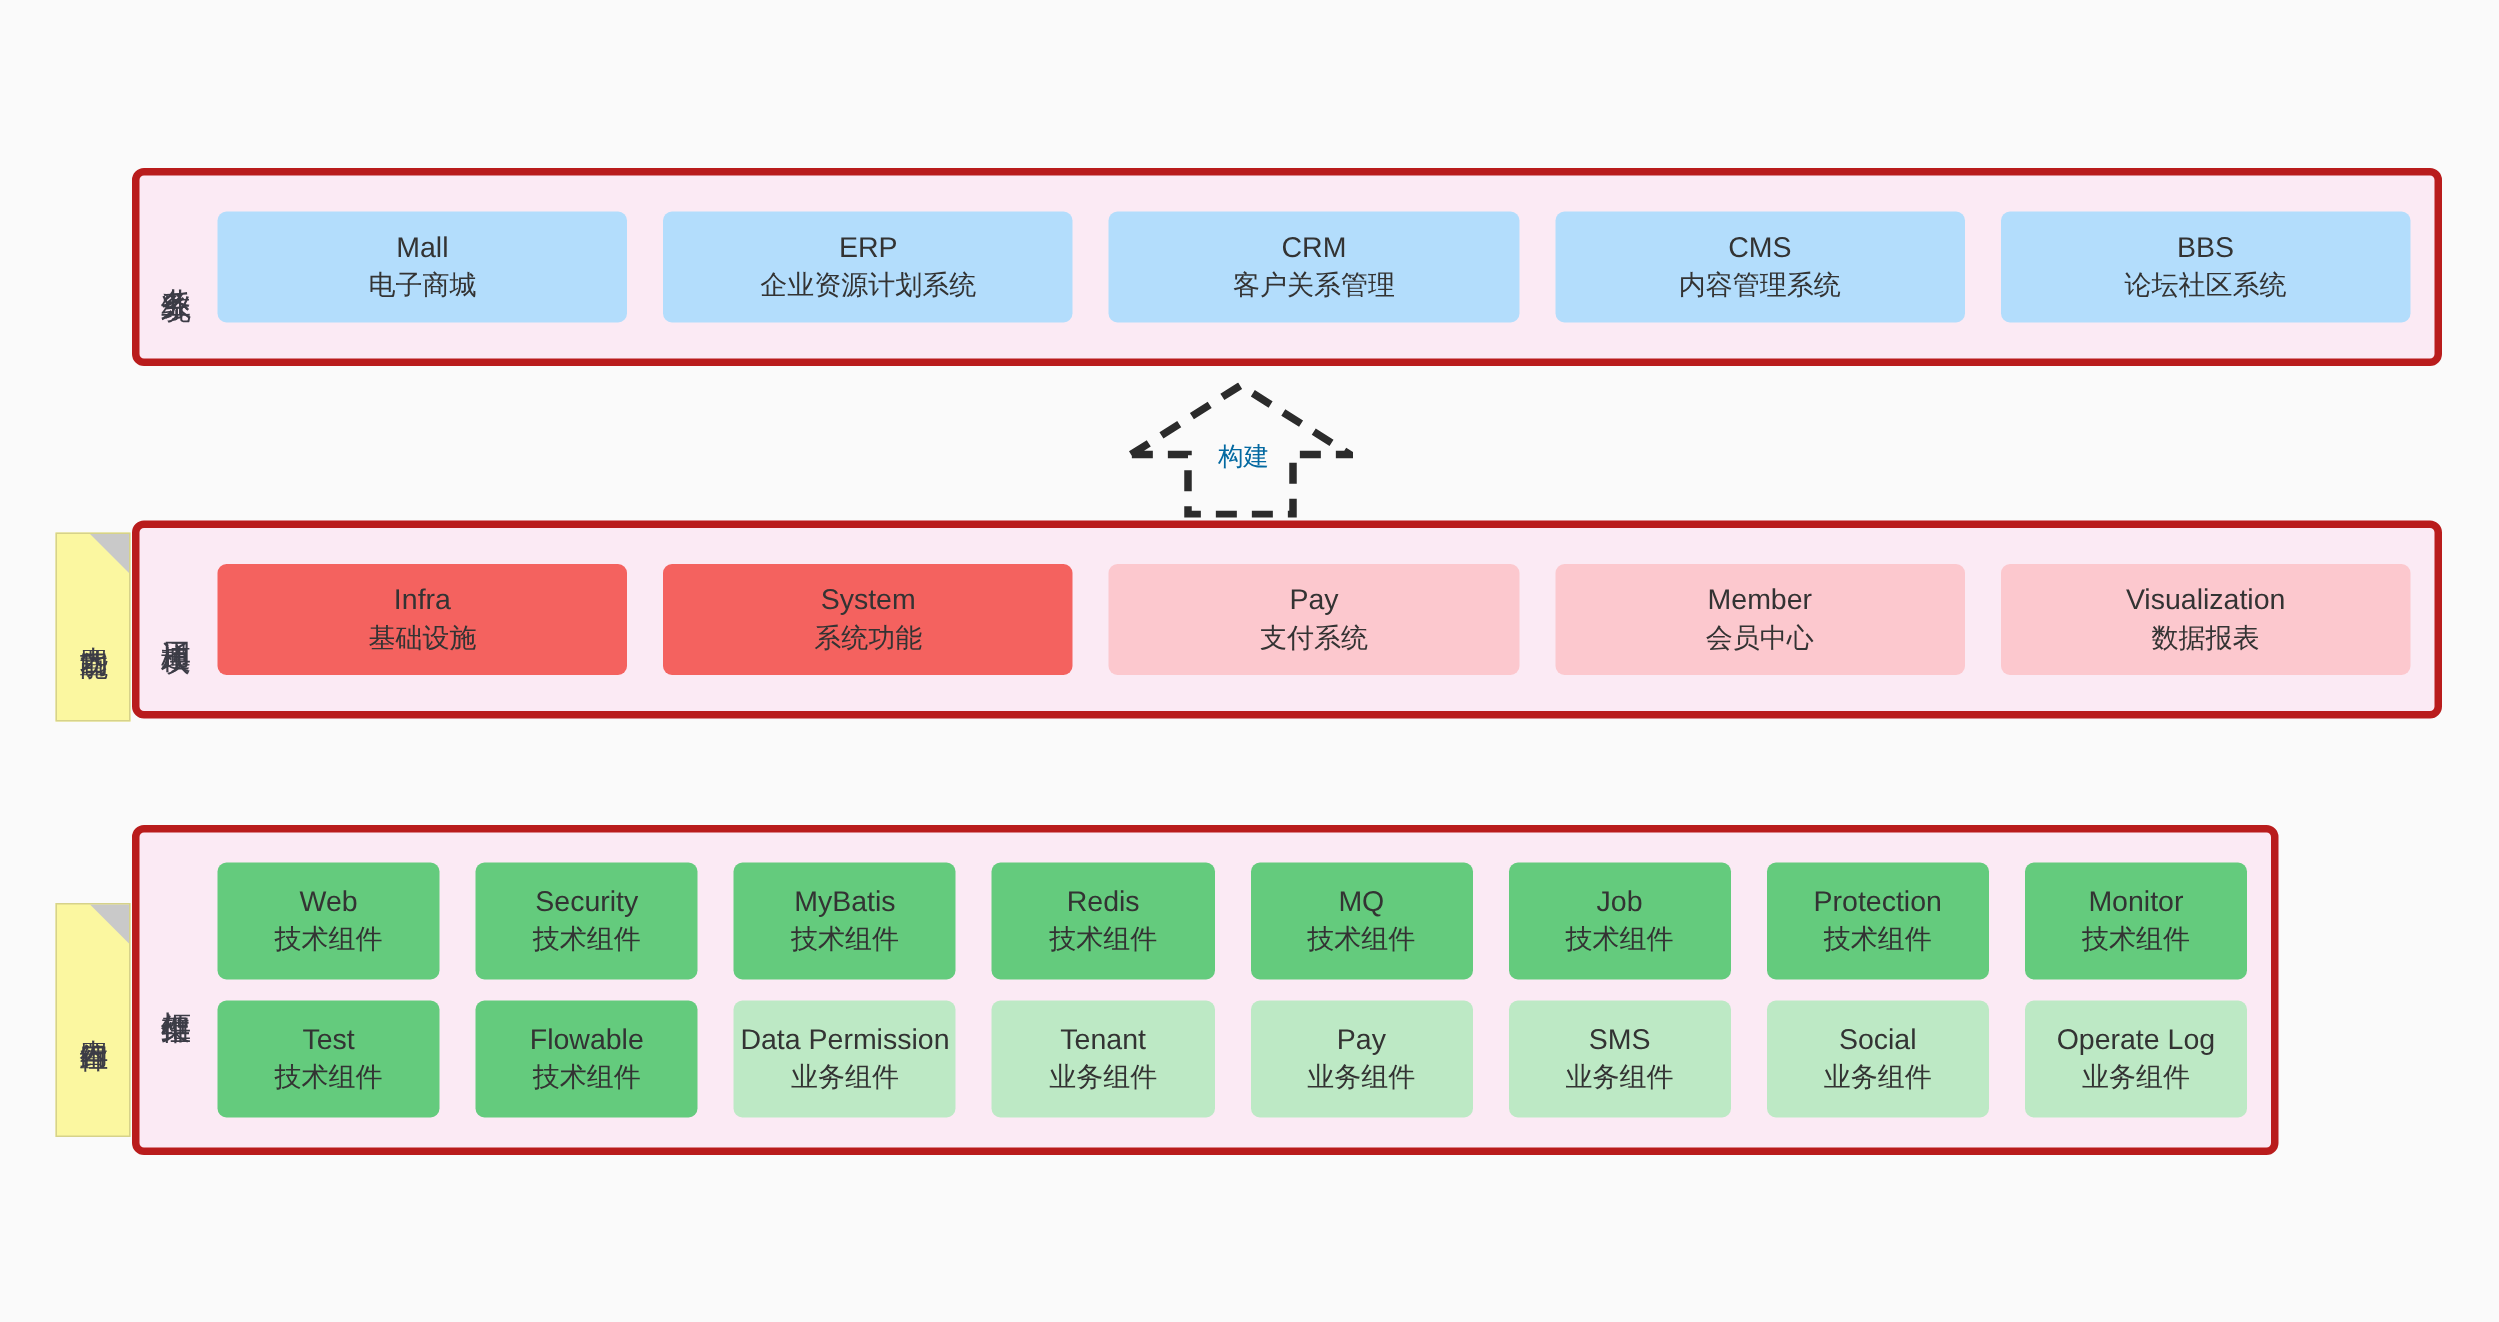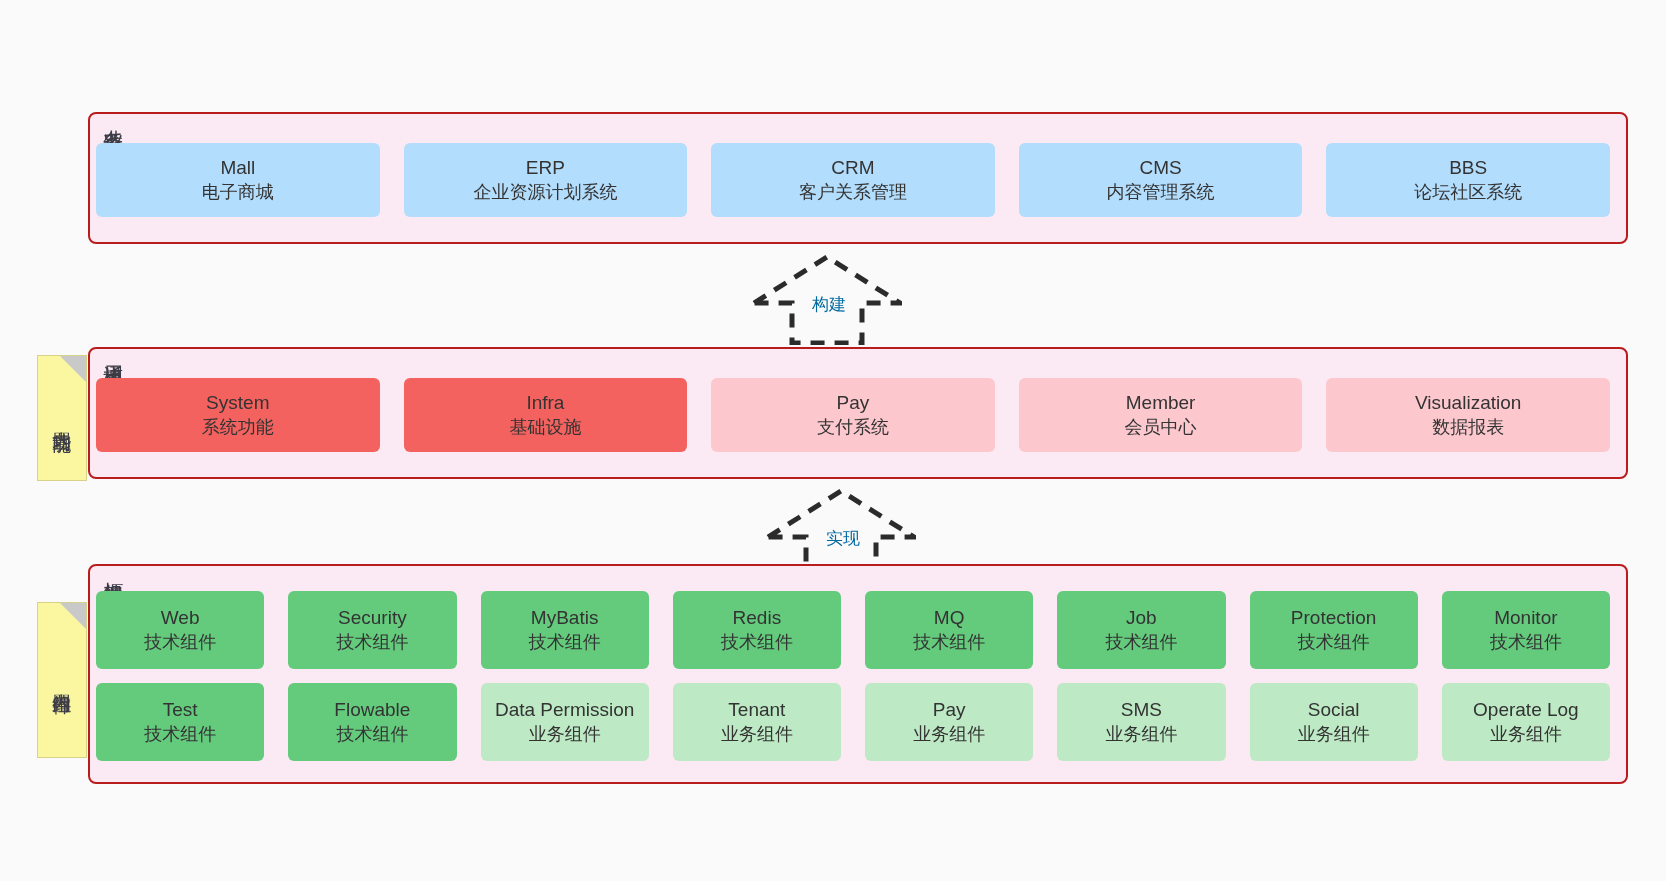--- a/index.html
+++ b/index.html
@@ -18,26 +18,25 @@
 
   .canvas {
     position: absolute;
     inset: 0;
   }
 
   
   .layer {
     position: absolute;
     background: #fbeaf4;
-    border: 2px solid #b91c1c;
+    border: 5px solid #b91c1c;
     border-radius: 8px;
     box-sizing: border-box;
     display: flex;
     align-items: stretch;
-    flex-direction: column;
   }
   .layer-title {
     flex: 0 0 auto;
     width: 46px;
     display: flex;
     align-items: center;
     justify-content: center;
     font-size: 20px;
     line-height: 1.08;
     letter-spacing: 1px;
@@ -77,21 +76,21 @@
   
   .c-blue       { background: #b3ddfc; }
   .c-red        { background: #f4625f; }
   .c-pink       { background: #fcc8ce; }
   .c-green      { background: #64cb7d; }
   .c-lightgreen { background: #bde9c5; }
 
   
   #layer-business { left: 88px;  top: 112px; width: 1540px; height: 132px; }
   #layer-modules  { left: 88px;  top: 347px; width: 1540px; height: 132px; }
-  #layer-framework{ left: 88px;  top: 564px; width: 1540px; height: 220px; }
+  #layer-framework{ left: 88px;  top: 550px; width: 1431px; height: 220px; }
 
   #layer-business .cell  { height: 74px; }
   #layer-modules  .cell  { height: 74px; }
   #layer-framework .cell { height: 78px; }
 
   
   .note {
     position: absolute;
     background: #fbf7a0;
     border: 1px solid #d6d28a;
@@ -180,49 +179,43 @@
   <div class="note" id="note-modules">
     <span class="fold"></span>
     <span>内置功能</span>
   </div>
 
   <div class="layer" id="layer-modules">
     <div class="layer-title">通用模块</div>
     <div class="layer-body">
       <div class="row">
         <div class="cell c-red">
+          <span class="t1">Infra</span>
+          <span class="t2">基础设施</span>
+        </div>
+        <div class="cell c-red">
           <span class="t1">System</span>
           <span class="t2">系统功能</span>
-        </div>
-        <div class="cell c-red">
-          <span class="t1">Infra</span>
-          <span class="t2">基础设施</span>
         </div>
         <div class="cell c-pink">
           <span class="t1">Pay</span>
           <span class="t2">支付系统</span>
         </div>
         <div class="cell c-pink">
           <span class="t1">Member</span>
           <span class="t2">会员中心</span>
         </div>
         <div class="cell c-pink">
           <span class="t1">Visualization</span>
           <span class="t2">数据报表</span>
         </div>
       </div>
     </div>
   </div>
 
-  <div class="arrow-wrap" id="arrow-impl">
-    <svg width="150" height="90" viewBox="0 0 150 90">
-      <path d="M 2 48 L 75 2 L 148 48 L 110 48 L 110 88 L 40 88 L 40 48 Z" fill="none" stroke="#2b2b2b" stroke-width="5" stroke-dasharray="14 10" stroke-linejoin="miter"></path>
-    </svg>
-    <span class="arrow-label">实现</span>
-  </div>
 
   <div class="note" id="note-framework">
     <span class="fold"></span>
     <span>内置组件</span>
   </div>
 
   <div class="layer" id="layer-framework">
     <div class="layer-title">框架组件</div>
     <div class="layer-body">
 

